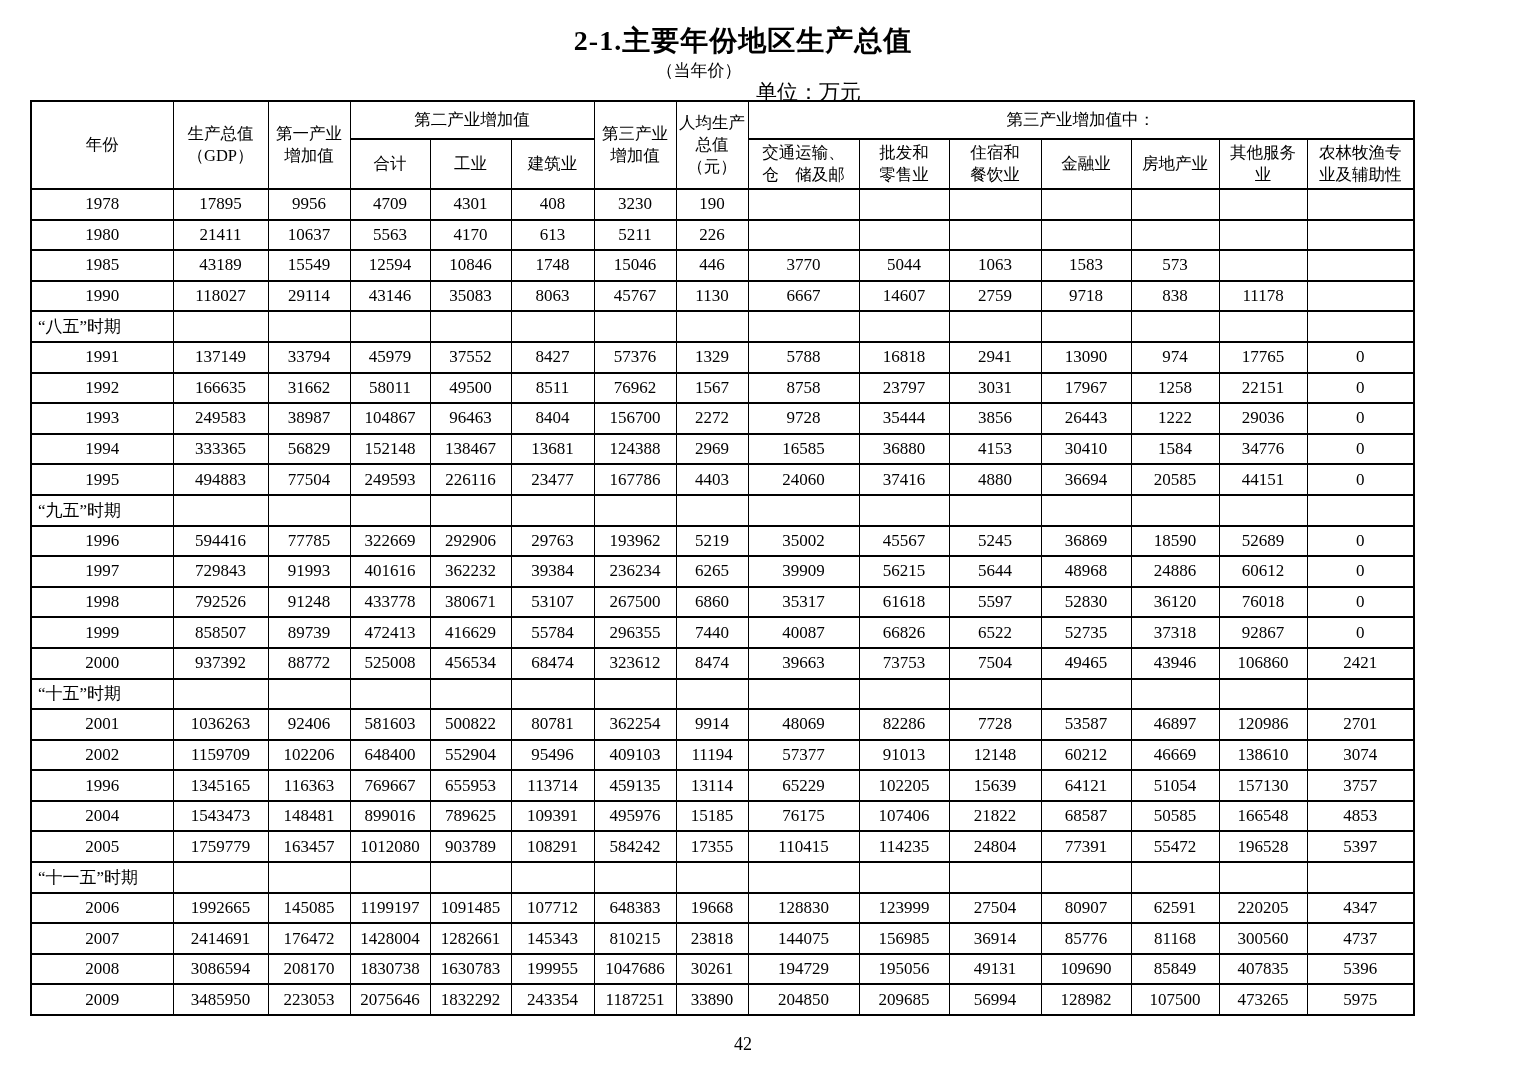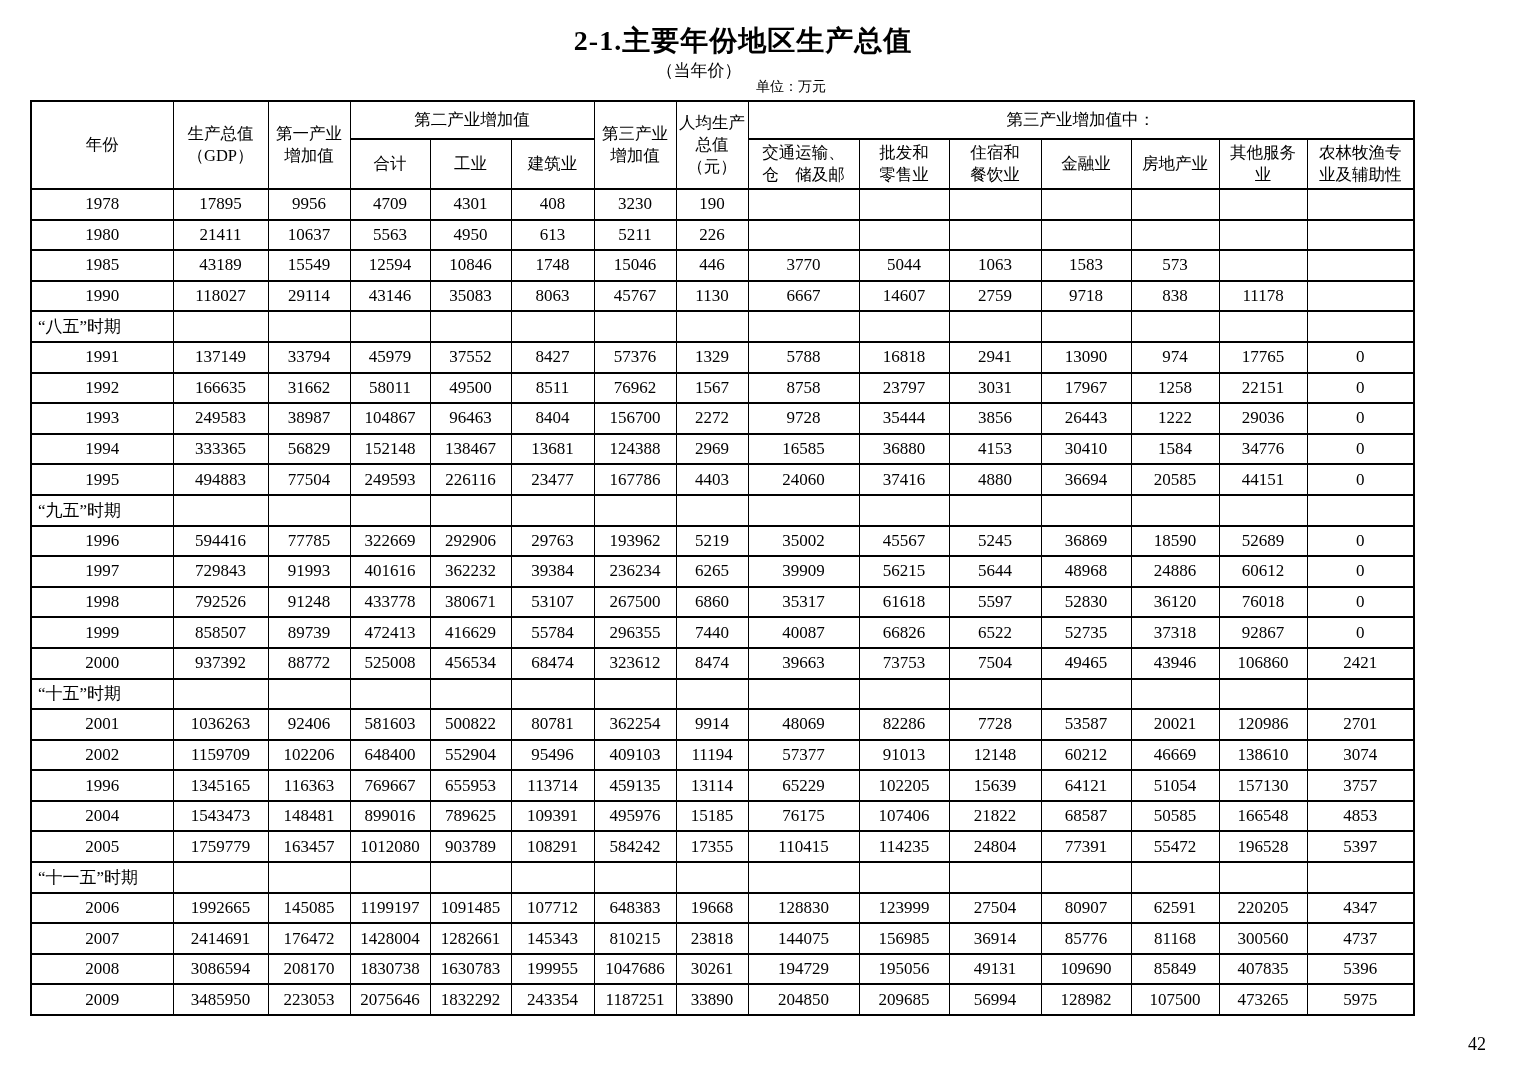--- a/index.html
+++ b/index.html
@@ -32,21 +32,21 @@
     left: 0;
     width: 100%;
     text-align: center;
     font-size: 17px;
     transform: translateX(-44px);
   }
   .unit-label {
     position: absolute;
     top: 78px;
     left: 756px;
-    font-size: 14px;
+    font-size: 21px;
   }
   table.stat-table {
     position: absolute;
     top: 100px;
     left: 30px;
     width: 1383px;
     table-layout: fixed;
     border-collapse: collapse;
     border: 2px solid #000;
   }
@@ -74,21 +74,21 @@
   td.period {
     text-align: left;
     padding-left: 6px;
     margin-left: 16px;
   }
   .page-number {
     position: absolute;
     top: 1034px;
     left: 0;
     width: 100%;
-    text-align: right;
+    text-align: center;
     font-size: 18px;
   }
 </style>
 </head>
 <body>
 
 <div class="page">
 
   <div class="title">2-1.主要年份地区生产总值</div>
   <div class="subtitle">（当年价）</div>
@@ -161,21 +161,21 @@
           <td></td>
           <td></td>
           <td></td>
           <td></td>
         </tr>
         <tr>
           <td>1980</td>
           <td>21411</td>
           <td>10637</td>
           <td>5563</td>
-          <td>4950</td>
+          <td>4170</td>
           <td>613</td>
           <td>5211</td>
           <td>226</td>
           <td></td>
           <td></td>
           <td></td>
           <td></td>
           <td></td>
           <td></td>
           <td></td>
@@ -441,21 +441,21 @@
           <td>92406</td>
           <td>581603</td>
           <td>500822</td>
           <td>80781</td>
           <td>362254</td>
           <td>9914</td>
           <td>48069</td>
           <td>82286</td>
           <td>7728</td>
           <td>53587</td>
-          <td>20021</td>
+          <td>46897</td>
           <td>120986</td>
           <td>2701</td>
         </tr>
         <tr>
           <td>2002</td>
           <td>1159709</td>
           <td>102206</td>
           <td>648400</td>
           <td>552904</td>
           <td>95496</td>

